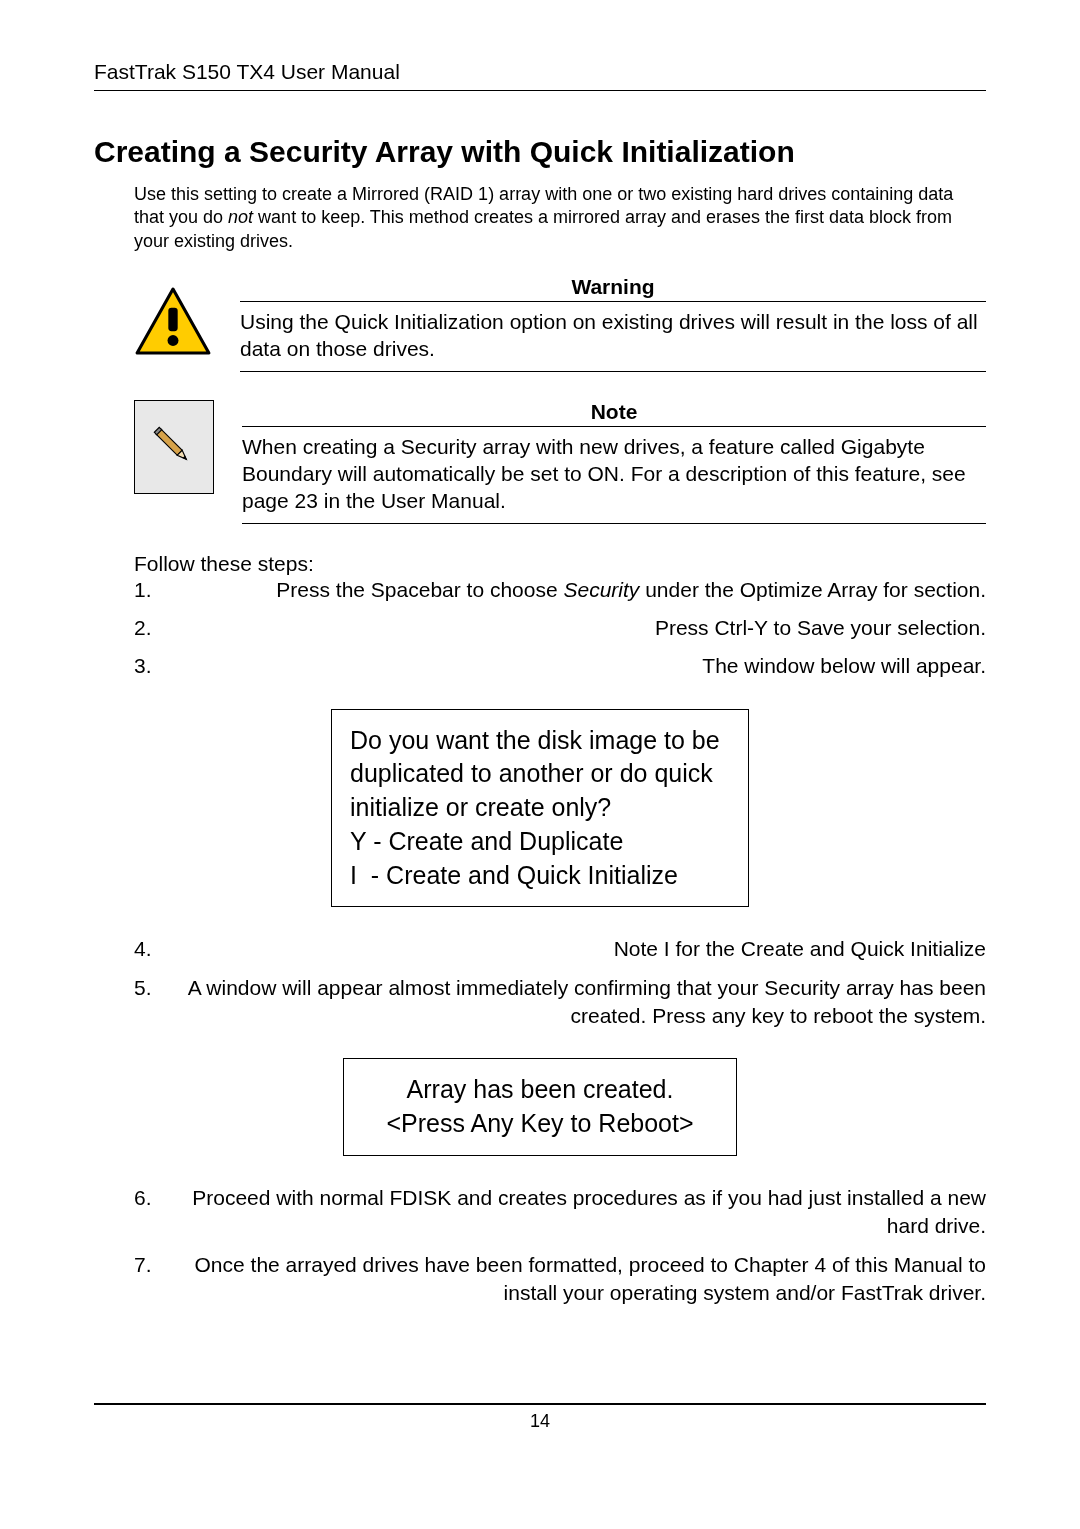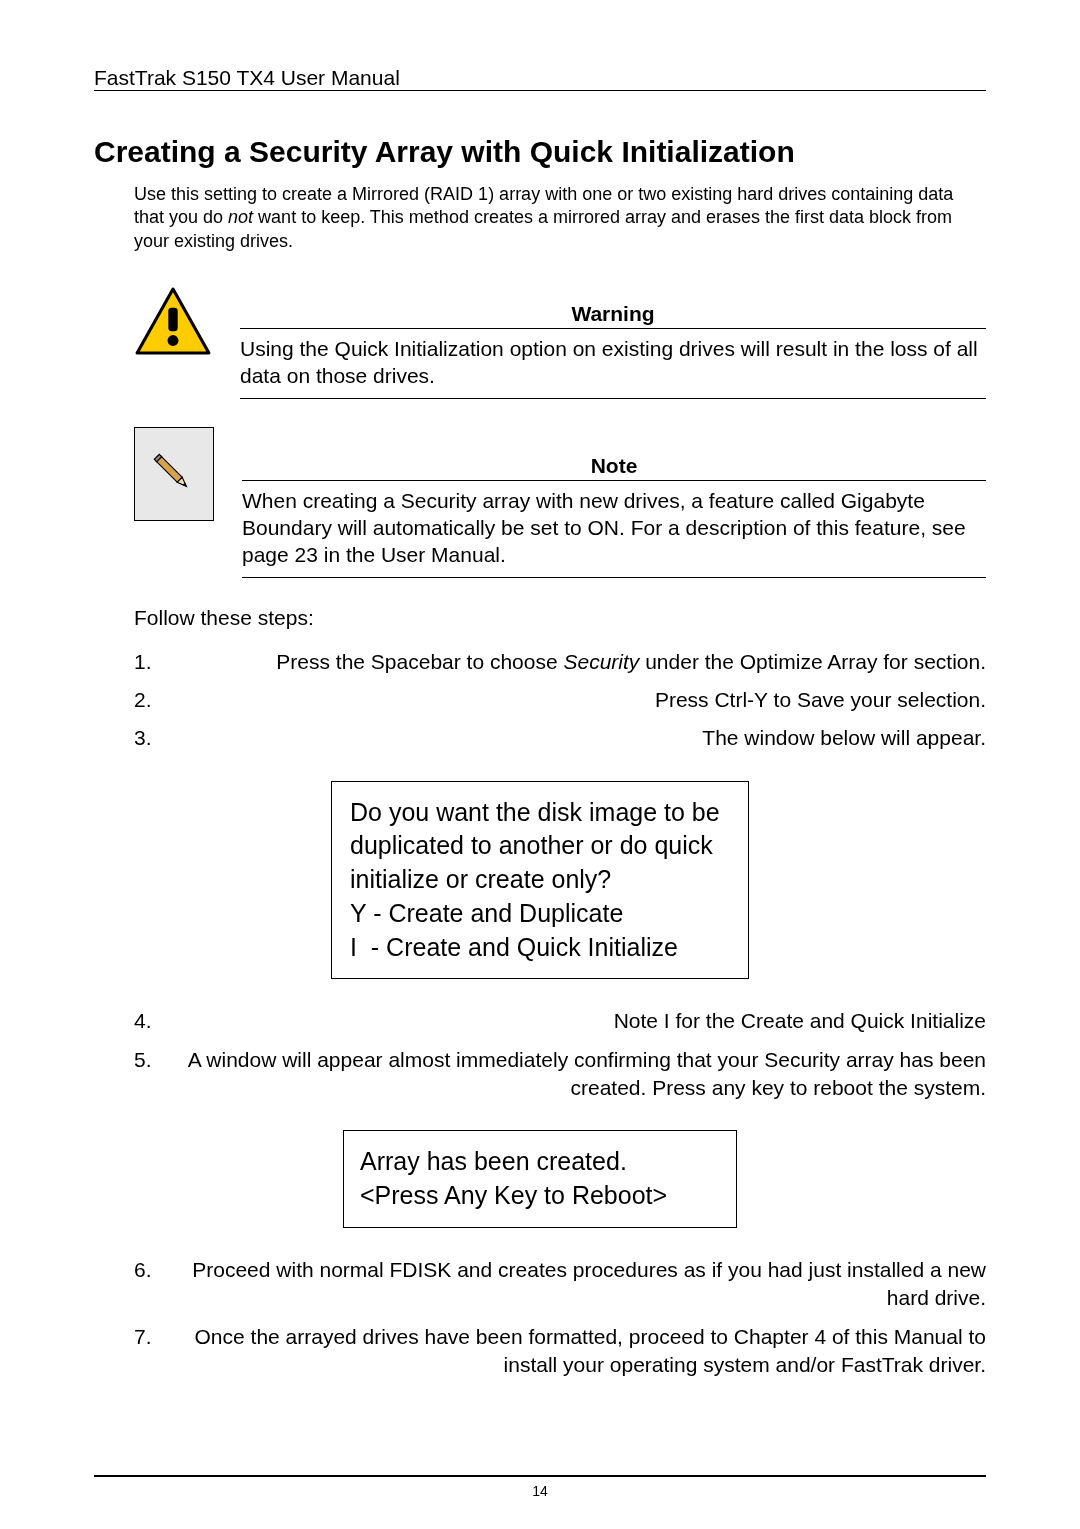--- a/index.html
+++ b/index.html
@@ -8,23 +8,23 @@
       font-family: Arial, Helvetica, sans-serif;
       background: #fff;
       color: #000;
       width: 1080px;
     }
     .page {
       padding: 60px 94px 40px 94px;
     }
     .header-title {
       font-size: 21px;
+      padding-bottom: 6px;
       border-bottom: 1.5px solid #000;
       margin-bottom: 44px;
-      margin-top: 6px;
     }
     .section-heading {
       font-size: 30px;
       font-weight: bold;
       margin-bottom: 14px;
     }
     .intro-para {
       font-size: 18px;
       line-height: 1.3;
       margin-left: 40px;
@@ -48,41 +48,39 @@
       display: flex;
       align-items: center;
       justify-content: center;
     }
     .note-icon-box {
       border: 1.5px solid #000;
       background: #e8e8e8;
     }
     .callout-body {
       flex: 1;
-      margin-top: 27px;
     }
     .callout-label {
       font-size: 21px;
       font-weight: bold;
       text-align: center;
       border-bottom: 1.5px solid #000;
       padding-bottom: 2px;
       margin-bottom: 6px;
     }
     .callout-text {
       font-size: 21px;
       line-height: 1.3;
       border-bottom: 1.5px solid #000;
       padding-bottom: 8px;
     }
     .follow {
       font-size: 21px;
       margin-left: 40px;
       margin-top: 24px;
-      margin-bottom: 18px;
     }
     ol.steps {
       list-style: none;
       padding: 0;
       margin: 0 0 0 40px;
     }
     ol.steps > li {
       display: flex;
       align-items: flex-start;
       font-size: 21px;
@@ -100,31 +98,31 @@
     }
     .prompt-box {
       border: 1.5px solid #000;
       margin: 28px auto;
       width: 380px;
       padding: 14px 18px;
       font-size: 25px;
       line-height: 1.35;
     }
     .prompt-box.center {
-      text-align: left;
+      text-align: center;
       width: 360px;
       padding: 14px 16px;
     }
     .footer-rule {
       border-top: 2.5px solid #000;
       margin: 46px 94px 0 94px;
     }
     .page-num {
       text-align: center;
-      font-size: 14px;
+      font-size: 18px;
       padding-top: 6px;
     }
     .opt-line { white-space: nowrap; }
   </style>
 </head>
 <body>
 
 <div class="page">
 
   <div class="header-title">FastTrak S150 TX4 User Manual</div>

